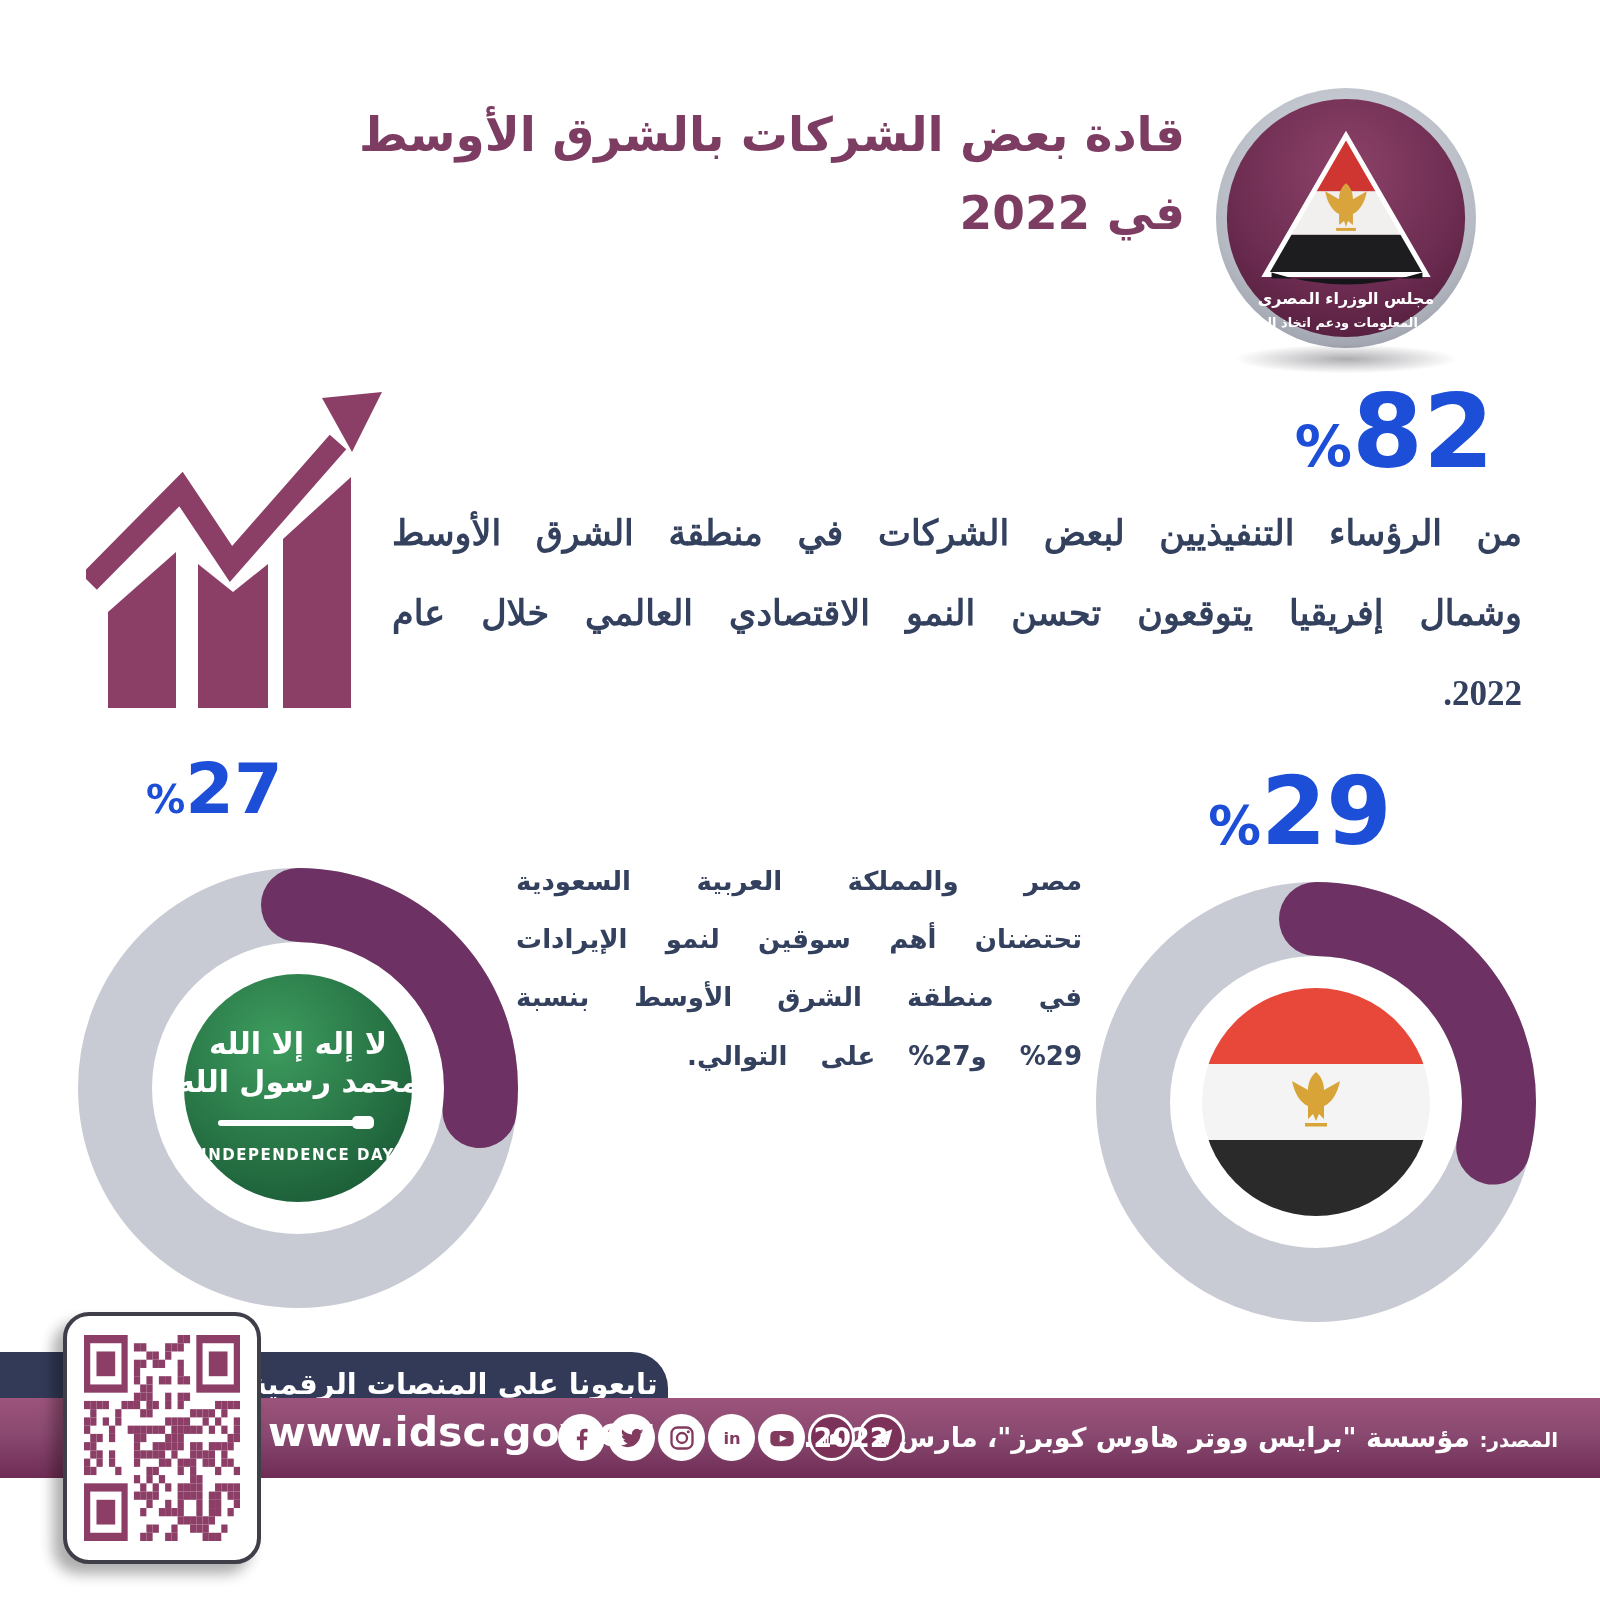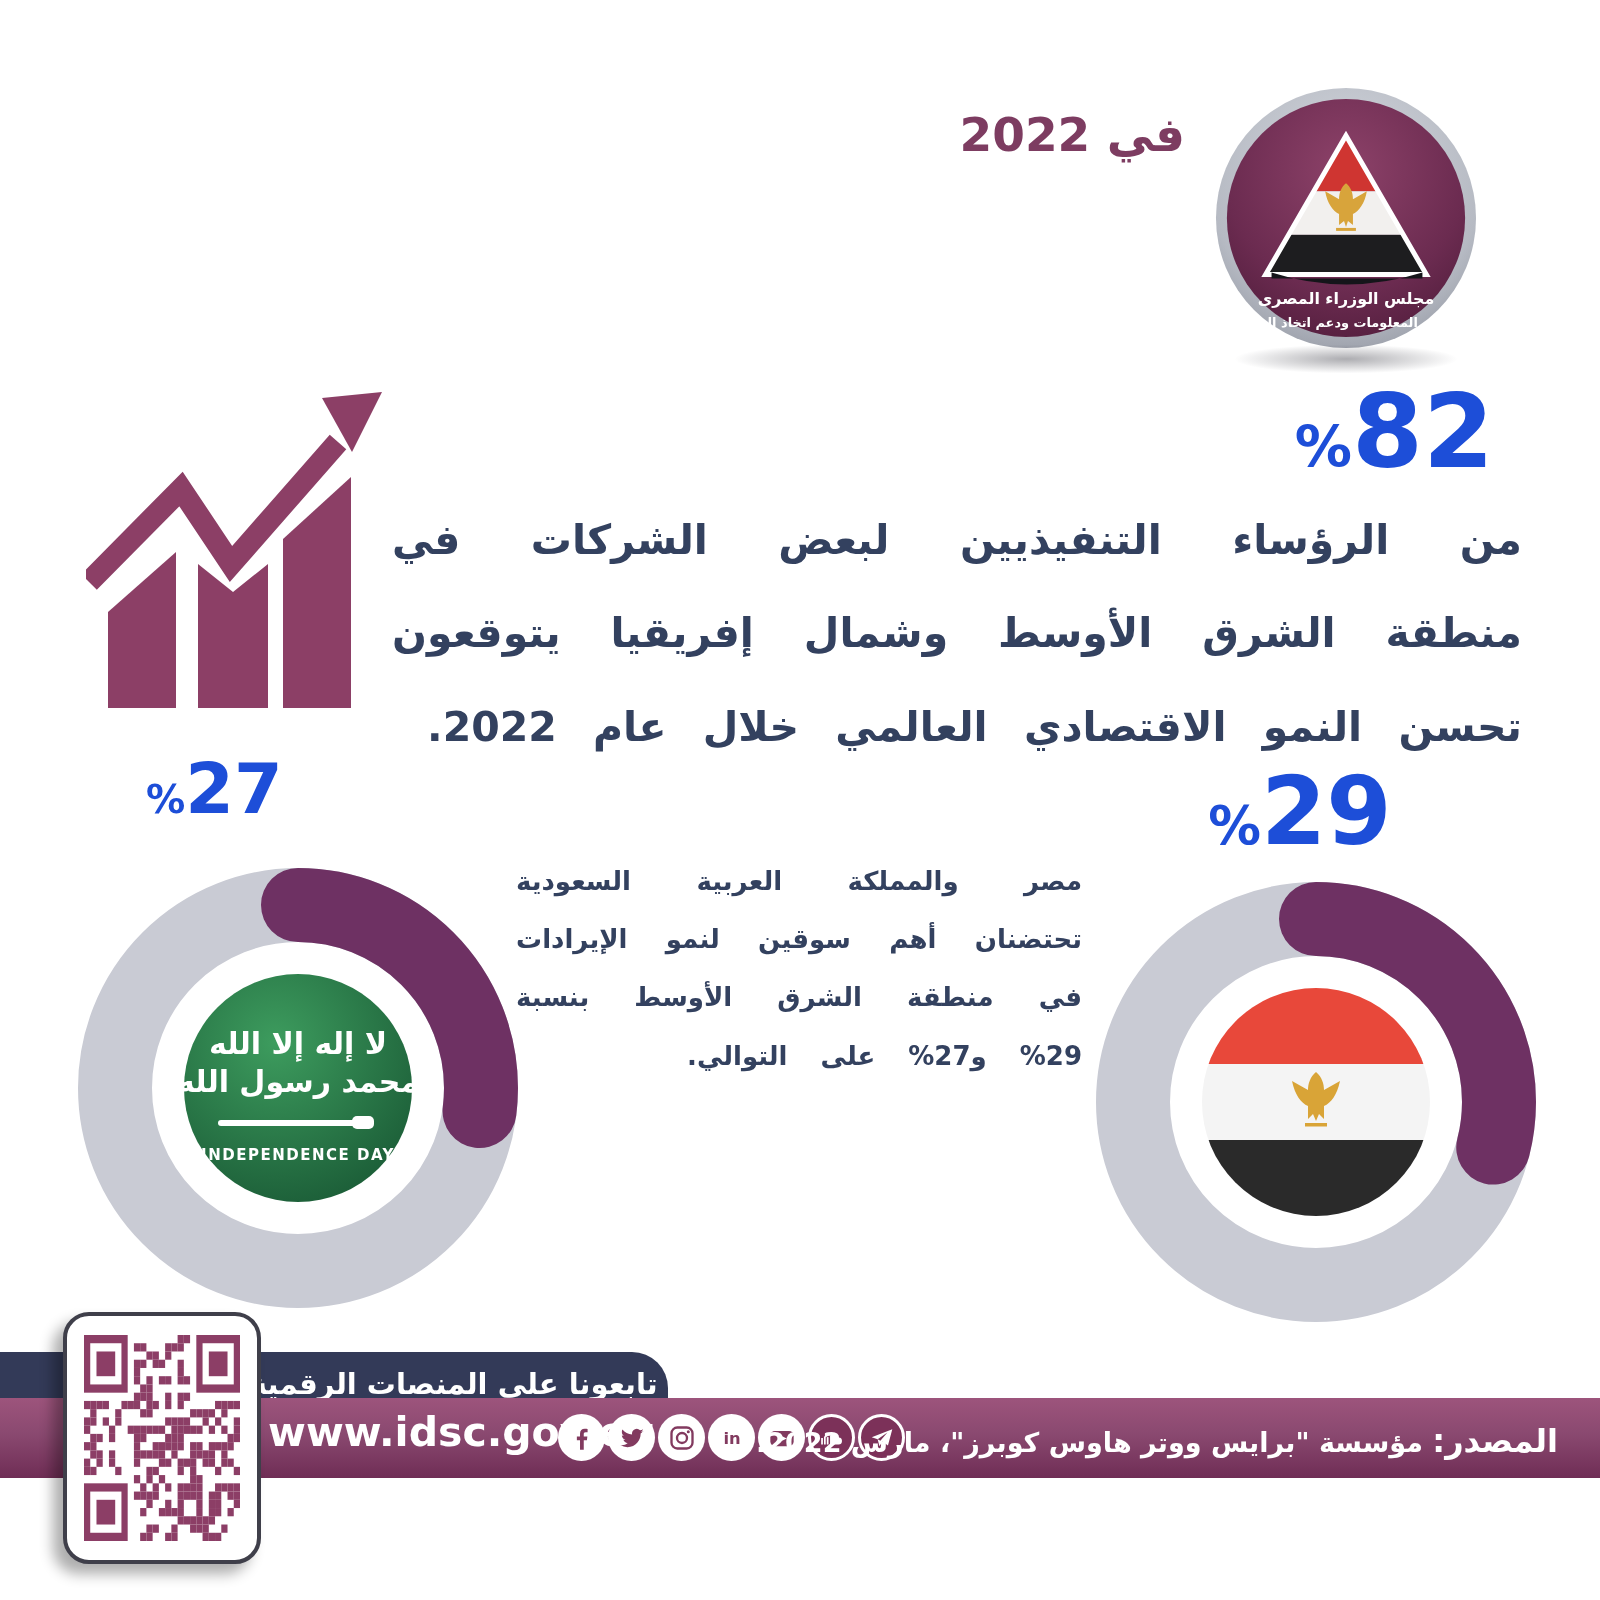--- a/index.html
+++ b/index.html
@@ -14,51 +14,52 @@
         background:radial-gradient(ellipse at center,rgba(50,50,60,.40),rgba(0,0,0,0) 68%);}
 
   
   .stat{position:absolute;color:#1d4ed8;direction:ltr;white-space:nowrap;}
   .stat .pct{font-size:.56em;}
   .stat-82{top:372px;right:106px;font-size:102px;}
   .stat-27{top:748px;left:146px;width:300px;text-align:left;font-size:70px;}
   .stat-29{top:748px;left:1150px;width:300px;text-align:center;font-size:94px;margin-top:9px;}
 
   .para{position:absolute;direction:rtl;text-align:justify;color:#33415f;}
-  .para-main{top:494px;right:78px;width:1130px;font-size:41px;line-height:2.28;word-spacing:22px;}
+  .para-main{top:494px;right:78px;width:1130px;font-size:35px;line-height:2.28;word-spacing:22px;font-family:Liberation Serif, serif;}
   .para-mid{top:852px;right:518px;width:566px;font-size:26px;line-height:2.24;word-spacing:24px;}
 
   .growth-icon{position:absolute;left:86px;top:390px;}
 
   .donut{position:absolute;width:444px;height:444px;}
   .donut-saudi{left:76px;top:866px;}
   .donut-egypt{left:1094px;top:880px;}
 
   
   .follow-tab{position:absolute;top:1352px;left:0;width:668px;height:64px;background:#333a58;
       border-radius:0 36px 0 0;color:#fff;font-size:29px;direction:rtl;display:flex;
       align-items:center;justify-content:flex-end;box-sizing:border-box;padding-left:250px;}
   .footer-bar{position:absolute;top:1398px;left:0;width:1600px;height:80px;
       background:linear-gradient(180deg,#9d547c 0%,#8a4970 45%,#6f2d55 100%);}
   .website{position:absolute;left:268px;top:1408px;color:#fff;font-size:41px;direction:ltr;}
   .social{position:absolute;left:558px;top:1414px;display:flex;gap:3px;}
   .sc{width:47px;height:47px;border-radius:50%;background:#fff;display:flex;
       align-items:center;justify-content:center;}
   .sc.inv{background:#7c3159;border:3px solid #fff;width:41px;height:41px;}
   .source{position:absolute;right:42px;top:1422px;color:#fff;font-size:27px;direction:rtl;}
-  .source .lbl{font-size:32px;}
+  .source .lbl{font-size:20px;}
 
   .qr-card{position:absolute;left:63px;top:1312px;width:190px;height:244px;background:#fff;
       border:4px solid #3f3f4a;border-radius:26px;box-shadow:-10px 10px 14px rgba(0,0,0,.32);
       display:flex;align-items:center;justify-content:center;}
 </style>
 </head>
 <body>
 
 <div class="title">
+  <div>قادة بعض الشركات بالشرق الأوسط</div>
   <div>في 2022</div>
 </div>
 
 <div class="logo-wrap">
   <svg width="268" height="268" viewBox="0 0 270 270">
     <defs>
       <radialGradient id="ringG" cx="50%" cy="35%" r="75%">
         <stop offset="0%" stop-color="#d7dae0"></stop>
           <stop offset="70%" stop-color="#b6bac3"></stop>
           <stop offset="100%" stop-color="#8f939e"></stop>

